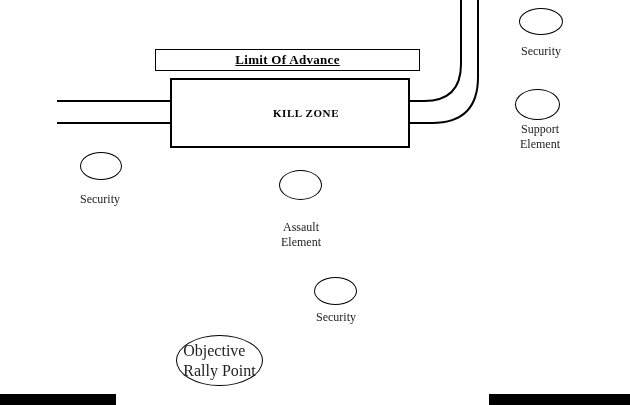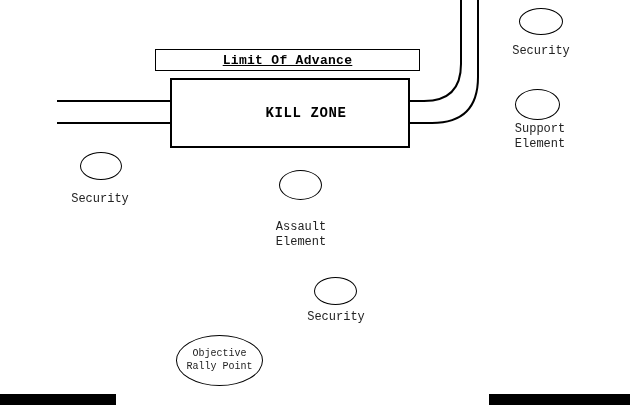--- a/index.html
+++ b/index.html
@@ -2,21 +2,21 @@
 <html><head>
 <meta charset="utf-8">
 <style>
   html, body { margin: 0; padding: 0; background: #fff; }
   .canvas {
     position: relative;
     width: 630px;
     height: 405px;
     background: #ffffff;
     overflow: hidden;
-    font-family: Liberation Mono, monospace;
+    font-family: Liberation Serif, serif;
     color: #000;
   }
   .roads {
     position: absolute;
     left: 0; top: 0;
     width: 630px; height: 405px;
     z-index: 1;
   }
   .roads path { fill: none; stroke: #000; stroke-width: 2; }
   .box {
@@ -31,21 +31,21 @@
   }
   .box.loa { left: 155px; top: 49px; width: 265px; height: 22px; border-width: 1.5px; }
   .loa-text {
     font-size: 13px;
     font-weight: bold;
     text-decoration: underline;
     letter-spacing: 0.3px;
   }
   .box.kz { left: 170px; top: 78px; width: 240px; height: 70px; }
   .kz-text {
-    font-size: 14px;
+    font-size: 11px;
     font-weight: bold;
     letter-spacing: 0.6px;
     margin-left: 32px;
   }
   .ellipse {
     position: absolute;
     border: 1.5px solid #000;
     border-radius: 50%;
     background: #ffffff;
     box-sizing: border-box;
@@ -69,23 +69,23 @@
     white-space: pre-line;
     z-index: 3;
     color: #222;
   }
   .lbl-security-ne   { left: 541px; top: 44px; }
   .lbl-support       { left: 540px; top: 122px; }
   .lbl-security-west { left: 100px; top: 192px; }
   .lbl-assault       { left: 301px; top: 220px; }
   .lbl-security-s    { left: 336px; top: 310px; }
   .orp-text {
-    font-size: 10px;
+    font-size: 16px;
     line-height: 1.25;
-    text-align: center;
+    text-align: left;
     white-space: pre-line;
     color: #222;
   }
   .bar {
     position: absolute;
     background: #000;
     height: 11px;
     top: 394px;
     z-index: 4;
   }

